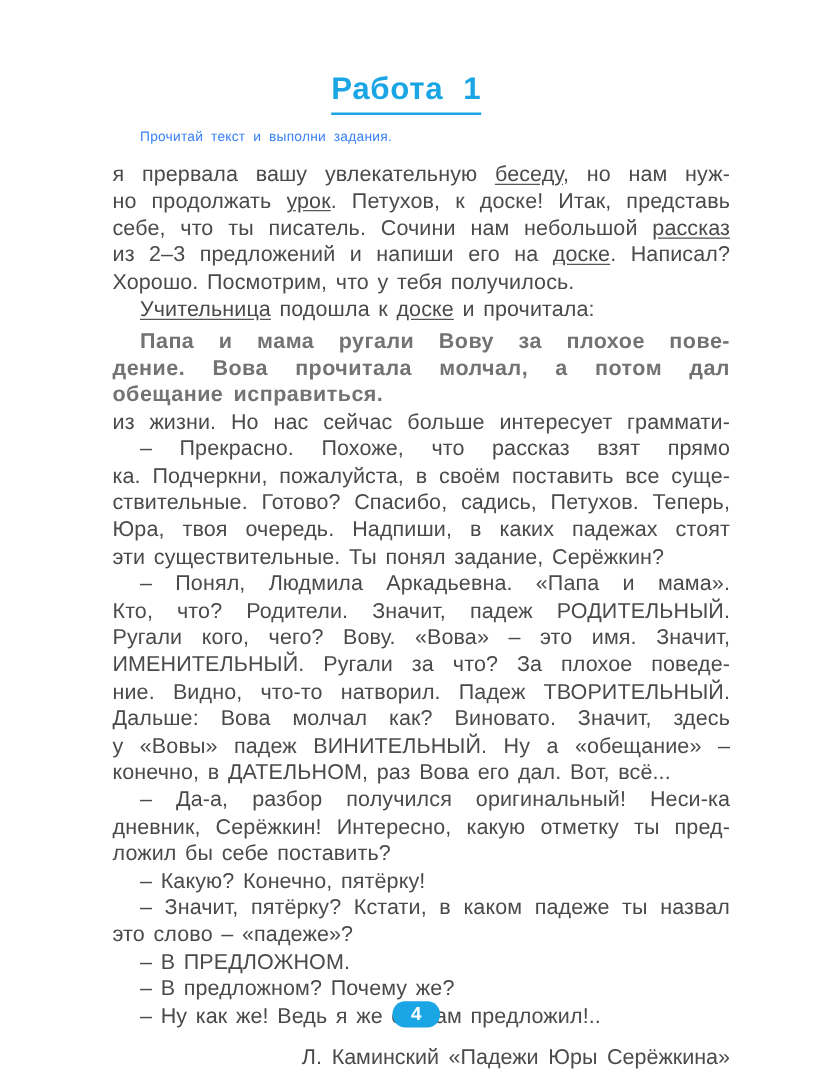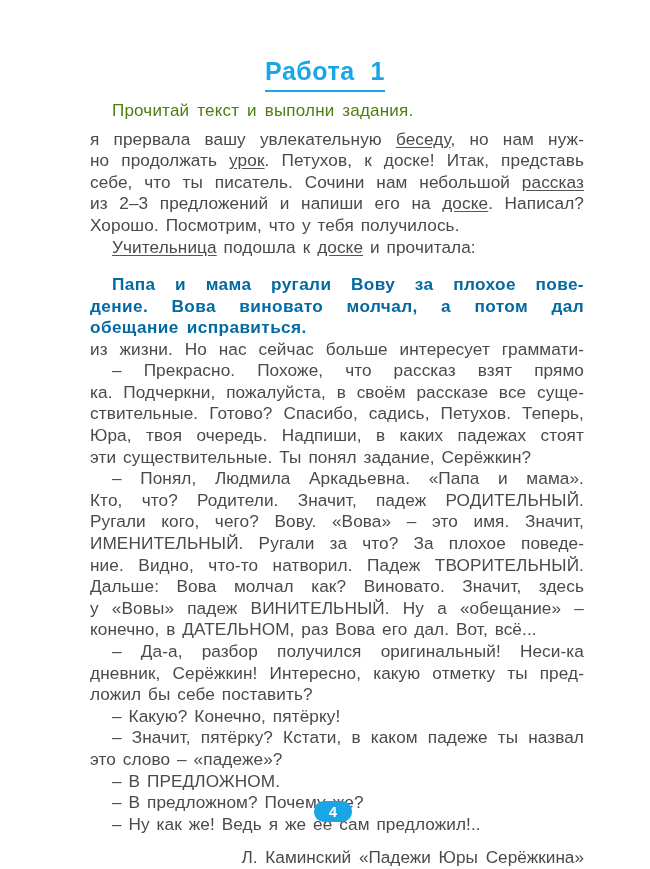--- a/index.html
+++ b/index.html
@@ -41,42 +41,42 @@
   .title .num { margin-left: 16px; }
   .content {
     position: absolute;
     left: 90px;
     top: 100px;
     width: 494px;
     font-size: 17.2px;
     line-height: 21.6px;
   }
   .instruction {
-    color: #4d7c0f;
-    font-size: 17px;
+    color: #3b82f6;
+    font-size: 11px;
     margin: 0 0 7px 22px;
     word-spacing: 3px;
     letter-spacing: 0.2px;
   }
   .para {
     margin: 0;
     text-align: justify;
     text-indent: 22px;
     word-spacing: 2px;
     letter-spacing: 0.1px;
   }
   .para.noindent { text-indent: 0; }
   .u {
     text-decoration: underline;
     text-decoration-color: #555;
     text-underline-offset: 2px;
   }
   .bold-block {
-    margin: 16px 0 0 0;
-    color: #0369a1;
+    margin: 4px 0 0 0;
+    color: #737373;
     font-weight: bold;
     text-align: justify;
     text-indent: 22px;
     word-spacing: 3px;
     letter-spacing: 0.4px;
     line-height: 21.5px;
   }
   .line {
     display: block;
     text-align: justify;
@@ -124,28 +124,28 @@
       <span class="line"><span>из 2–3 предложений и напиши его на </span><span class="u">доске</span><span>. Написал?</span></span>
       <span class="line last">Хорошо. Посмотрим, что у тебя получилось.</span>
     </div>
 
     <div class="para noindent">
       <span class="line last indent"><span class="u">Учительница</span><span> подошла к </span><span class="u">доске</span><span> и прочитала:</span></span>
     </div>
 
     <div class="bold-block" style="text-indent:0;">
       <span class="line indent">Папа и мама ругали Вову за плохое пове-</span>
-      <span class="line">дение. Вова виновато молчал, а потом дал</span>
+      <span class="line">дение. Вова прочитала молчал, а потом дал</span>
       <span class="line last">обещание исправиться.</span>
     </div>
 
     <div class="para noindent">
       <span class="line">из жизни. Но нас сейчас больше интересует граммати-</span>
       <span class="line indent">– Прекрасно. Похоже, что рассказ взят прямо</span>
-      <span class="line">ка. Подчеркни, пожалуйста, в своём рассказе все суще-</span>
+      <span class="line">ка. Подчеркни, пожалуйста, в своём поставить все суще-</span>
       <span class="line">ствительные. Готово? Спасибо, садись, Петухов. Теперь,</span>
       <span class="line">Юра, твоя очередь. Надпиши, в каких падежах стоят</span>
       <span class="line last">эти существительные. Ты понял задание, Серёжкин?</span>
     </div>
 
     <div class="para noindent">
       <span class="line indent">– Понял, Людмила Аркадьевна. «Папа и мама».</span>
       <span class="line">Кто, что? Родители. Значит, падеж РОДИТЕЛЬНЫЙ.</span>
       <span class="line">Ругали кого, чего? Вову. «Вова» – это имя. Значит,</span>
       <span class="line">ИМЕНИТЕЛЬНЫЙ. Ругали за что? За плохое поведе-</span>

